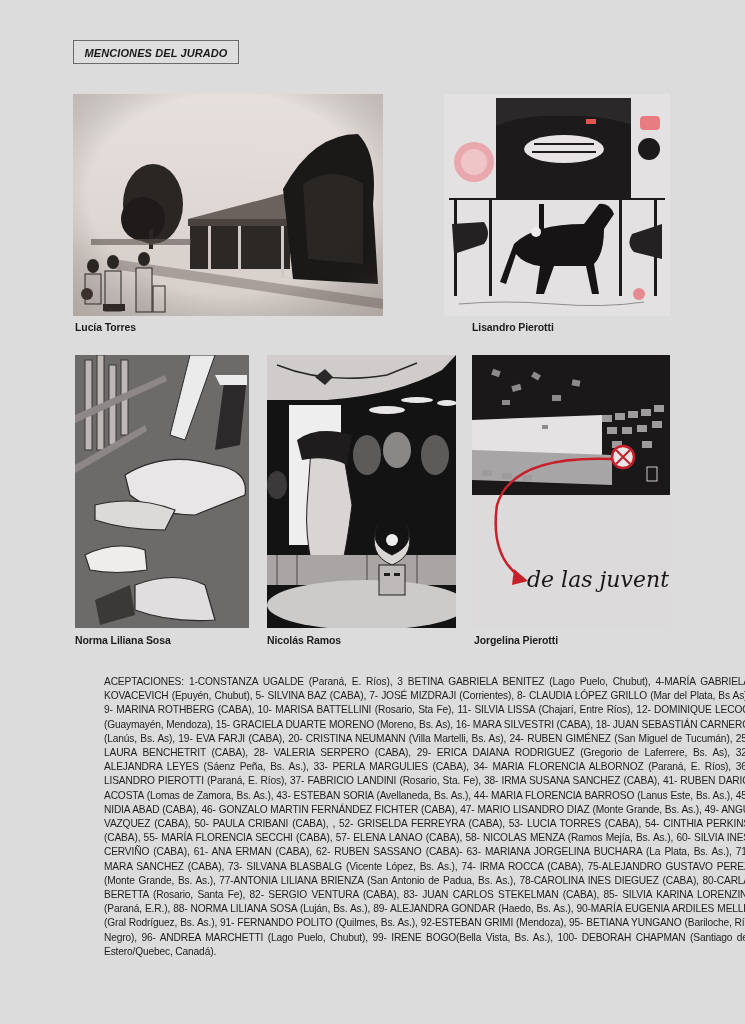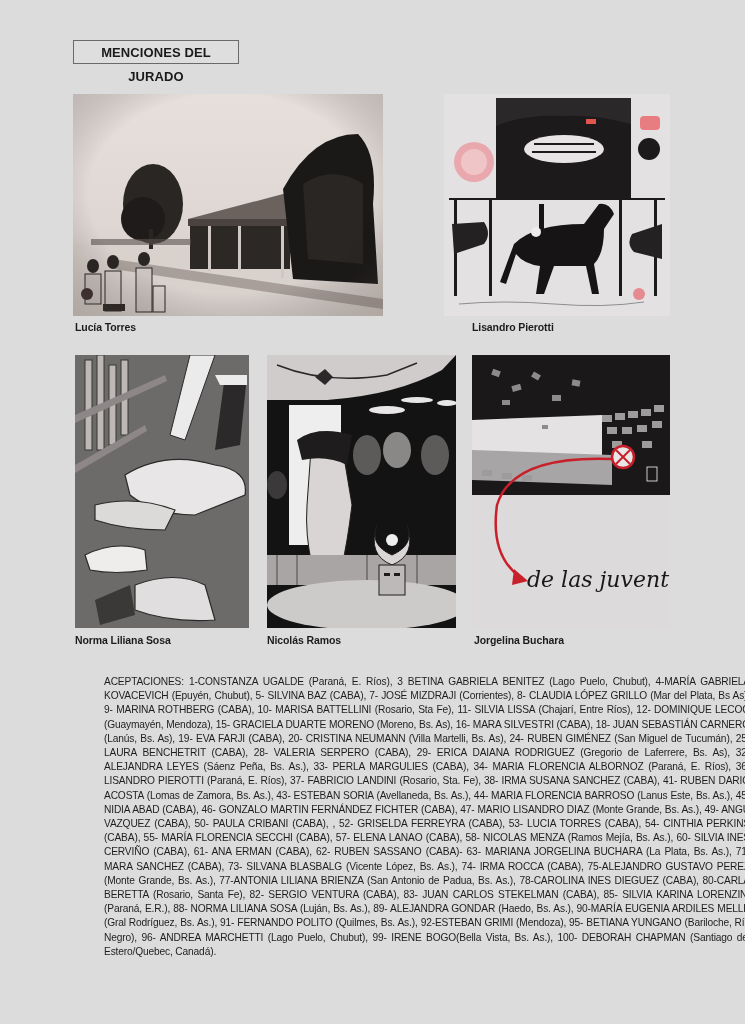--- a/index.html
+++ b/index.html
@@ -10,27 +10,28 @@
     overflow: hidden;
     font-family: "Liberation Sans", sans-serif;
     color: #1a1a1a;
   }
   .section-title {
     position: absolute;
     left: 73px; top: 40px;
     width: 166px; height: 24px;
     border: 1px solid #6a6a6a;
     background: #dedede;
-    font-size: 13px;
+    font-size: 11px;
     font-weight: bold;
     line-height: 24px;
     text-align: center;
     letter-spacing: 0.1px;
     box-sizing: border-box;
     font-family: "Liberation Sans", sans-serif;
+    font-style: italic;
   }
   .artwork {
     position: absolute;
     overflow: hidden;
   }
   .artwork svg { display: block; width: 100%; height: 100%; }
   .caption {
     position: absolute;
     font-size: 10.5px;
     font-weight: bold;
@@ -248,15 +249,15 @@
     <circle cx="151" cy="102" r="11" fill="#e8e6e7" stroke="#c8202a" stroke-width="2.5"></circle>
     <line x1="144" y1="95" x2="158" y2="109" stroke="#c8202a" stroke-width="2"></line>
     <line x1="158" y1="95" x2="144" y2="109" stroke="#c8202a" stroke-width="2"></line>
 
     <path d="M140 104 Q40 100 25 150 Q18 200 48 222" stroke="#c8202a" stroke-width="2.5" fill="none"></path>
     <path d="M42 214 L56 226 L40 230 Z" fill="#c8202a"></path>
 
     <text x="55" y="232" font-family="DejaVu Serif, serif" font-style="italic" font-size="22" fill="#1a1819">de las juventudes</text>
   </svg>
 </div>
-<div class="caption" style="left:474px; top:634px;">Jorgelina Buchara</div>
+<div class="caption" style="left:474px; top:634px;">Jorgelina Pierotti</div>
 
 <div class="acceptances">ACEPTACIONES: 1-CONSTANZA UGALDE (Paraná, E. Ríos), 3 BETINA GABRIELA BENITEZ (Lago Puelo, Chubut),  4-MARÍA GABRIELA KOVACEVICH (Epuyén, Chubut), 5- SILVINA BAZ (CABA), 7- JOSÉ MIZDRAJI (Corrientes), 8- CLAUDIA LÓPEZ GRILLO (Mar del Plata, Bs As), 9- MARINA ROTHBERG (CABA), 10- MARISA BATTELLINI (Rosario, Sta Fe), 11- SILVIA LISSA (Chajarí, Entre Ríos), 12- DOMINIQUE LECOQ (Guaymayén, Mendoza), 15- GRACIELA DUARTE MORENO (Moreno, Bs. As), 16- MARA SILVESTRI (CABA), 18- JUAN SEBASTIÁN CARNERO (Lanús, Bs. As), 19- EVA FARJI (CABA), 20- CRISTINA NEUMANN (Villa Martelli, Bs. As), 24- RUBEN GIMÉNEZ (San Miguel de Tucumán), 25- LAURA BENCHETRIT (CABA), 28- VALERIA SERPERO (CABA), 29- ERICA DAIANA RODRIGUEZ (Gregorio de Laferrere, Bs. As), 32- ALEJANDRA LEYES (Sáenz Peña, Bs. As.), 33- PERLA MARGULIES (CABA), 34- MARIA FLORENCIA ALBORNOZ (Paraná, E. Ríos), 36- LISANDRO PIEROTTI (Paraná, E. Ríos), 37- FABRICIO LANDINI (Rosario, Sta. Fe), 38- IRMA SUSANA SANCHEZ (CABA), 41- RUBEN DARIO ACOSTA (Lomas de Zamora, Bs. As.), 43- ESTEBAN SORIA (Avellaneda, Bs. As.), 44- MARIA FLORENCIA BARROSO (Lanus Este, Bs. As.), 45- NIDIA ABAD (CABA), 46- GONZALO MARTIN FERNÁNDEZ FICHTER (CABA), 47- MARIO  LISANDRO DIAZ (Monte Grande, Bs. As.), 49- ANGÚ VAZQUEZ (CABA), 50- PAULA CRIBANI (CABA), , 52- GRISELDA FERREYRA (CABA), 53- LUCIA TORRES (CABA), 54- CINTHIA PERKINS (CABA), 55- MARÍA FLORENCIA SECCHI (CABA), 57- ELENA LANAO (CABA), 58- NICOLAS MENZA (Ramos Mejía, Bs. As.), 60- SILVIA INES CERVIÑO (CABA), 61- ANA ERMAN (CABA), 62- RUBEN SASSANO (CABA)- 63- MARIANA JORGELINA BUCHARA (La Plata, Bs. As.), 71-MARA SANCHEZ (CABA), 73- SILVANA BLASBALG (Vicente López, Bs. As.), 74- IRMA ROCCA (CABA), 75-ALEJANDRO GUSTAVO PEREZ (Monte Grande, Bs. As.), 77-ANTONIA LILIANA BRIENZA (San Antonio de Padua, Bs. As.), 78-CAROLINA INES DIEGUEZ (CABA), 80-CARLA BERETTA (Rosario, Santa Fe), 82- SERGIO VENTURA (CABA), 83- JUAN CARLOS STEKELMAN (CABA), 85- SILVIA KARINA LORENZINI (Paraná, E.R.), 88- NORMA LILIANA SOSA (Luján, Bs. As.), 89- ALEJANDRA GONDAR (Haedo, Bs. As.), 90-MARÍA EUGENIA ARDILES MELLE (Gral Rodríguez, Bs. As.), 91- FERNANDO POLITO (Quilmes, Bs. As.), 92-ESTEBAN GRIMI (Mendoza), 95- BETIANA YUNGANO (Bariloche, Río Negro), 96- ANDREA MARCHETTI (Lago Puelo, Chubut), 99- IRENE BOGO(Bella Vista, Bs. As.), 100- DEBORAH CHAPMAN (Santiago del Estero/Quebec, Canadá).</div>
 
 </body></html>

